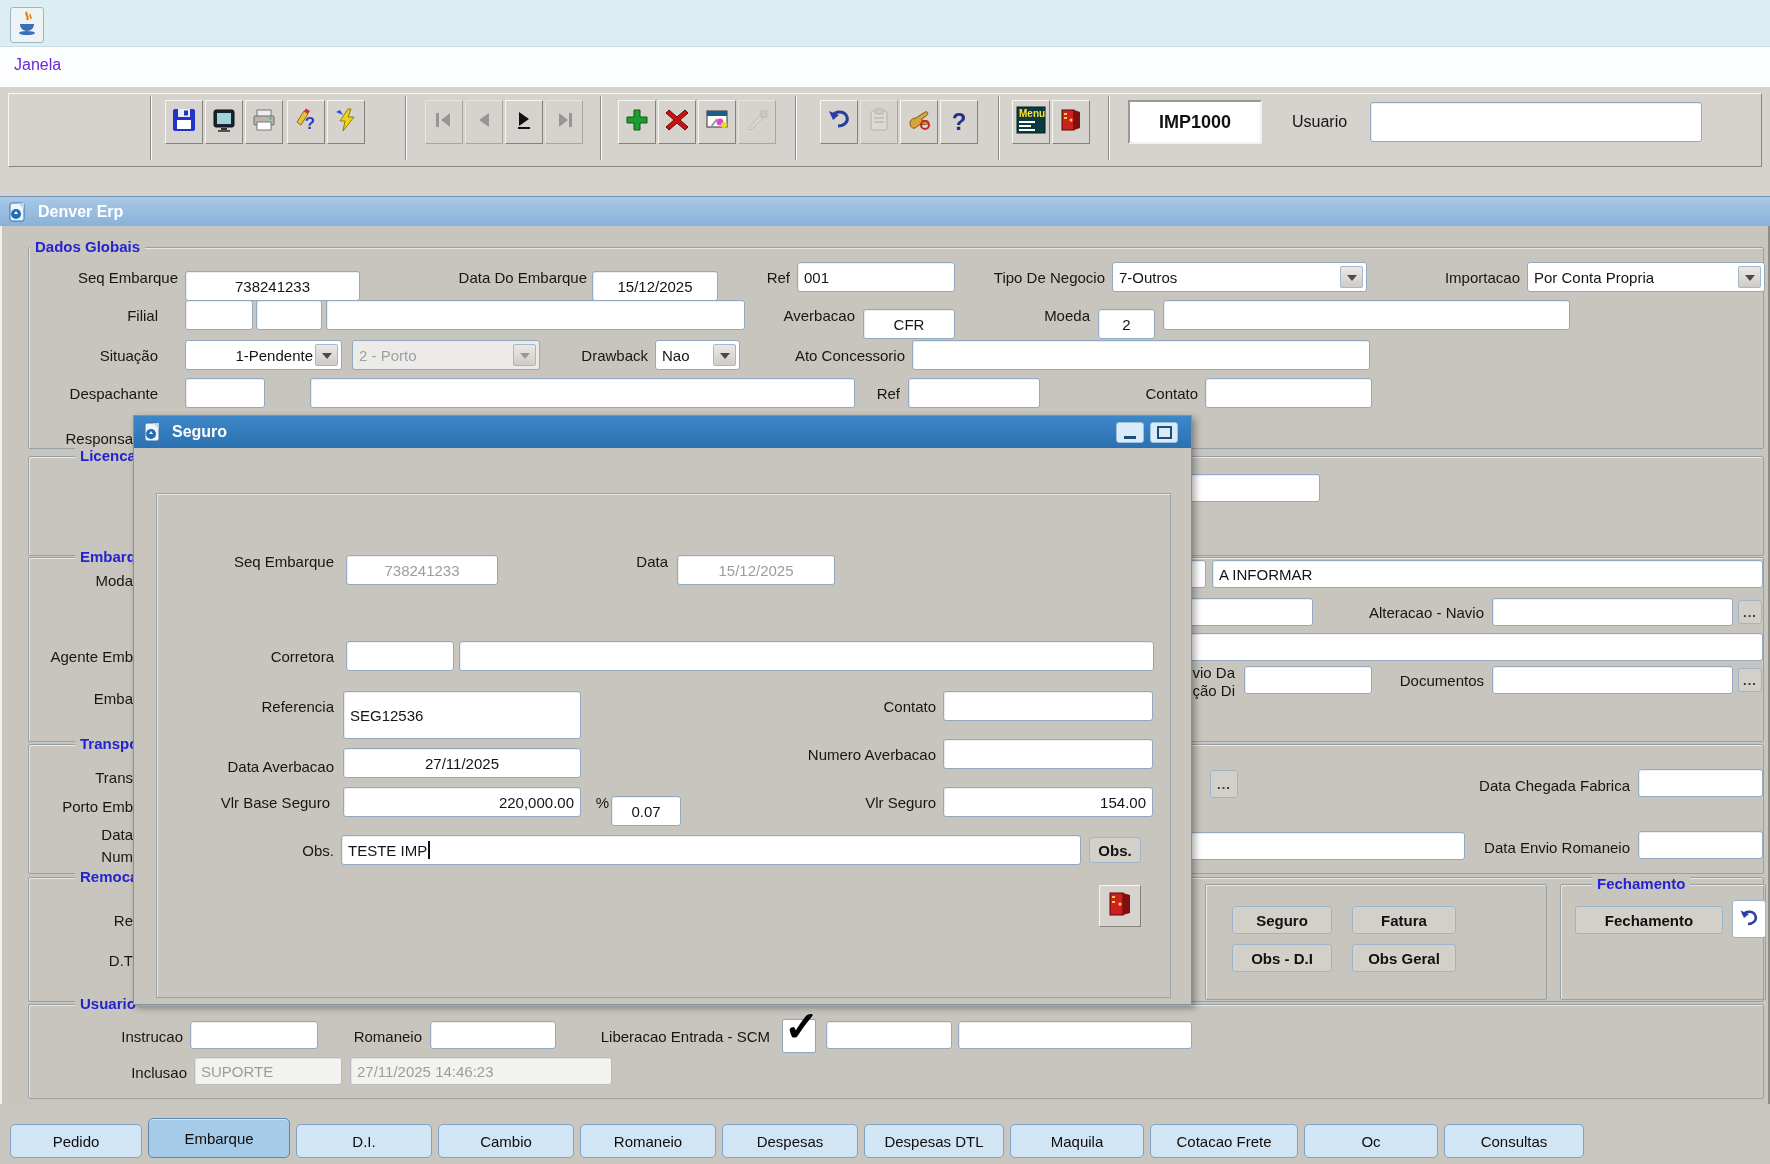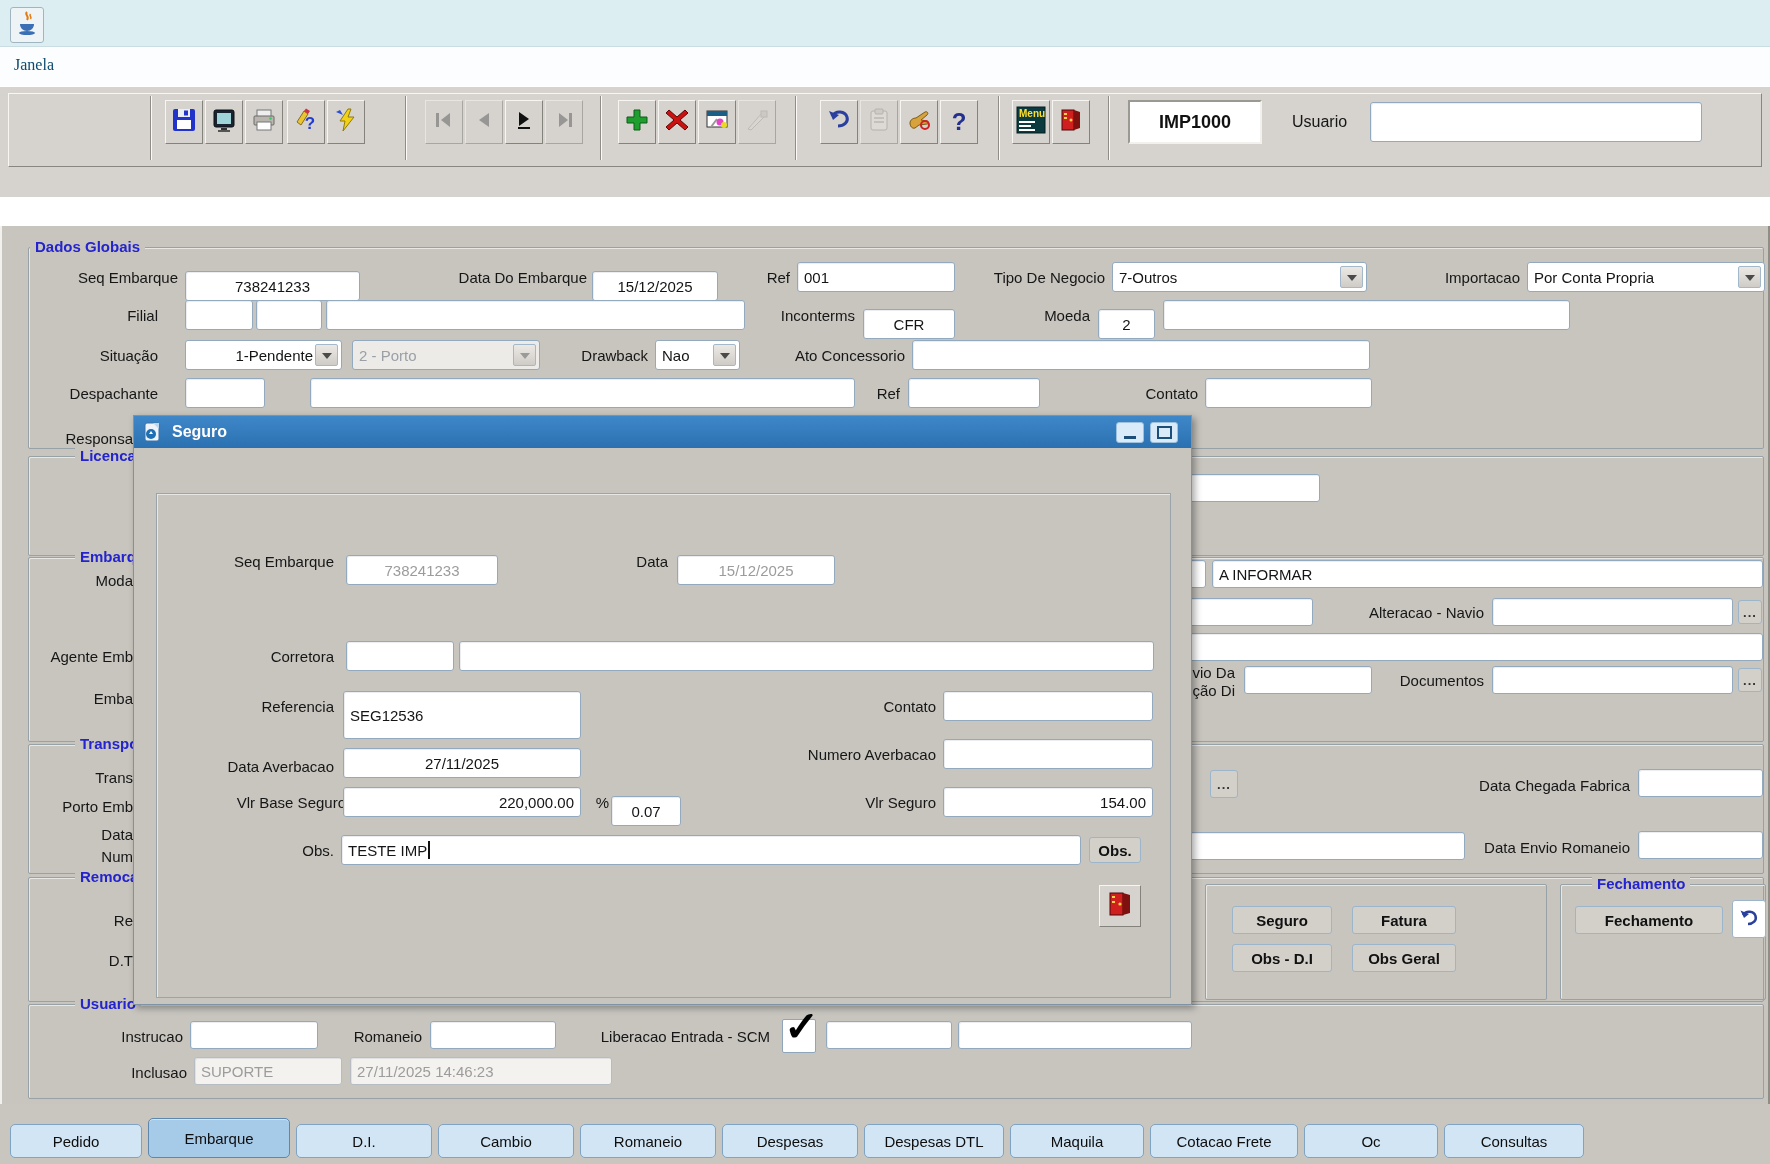--- a/index.html
+++ b/index.html
@@ -2,21 +2,21 @@
 <html><head>
 <meta charset="utf-8">
 <style>
   html,body{margin:0;padding:0;}
   body{width:1770px;height:1164px;background:#fff;font-family:"Liberation Sans",sans-serif;}
   .screen{position:relative;width:1770px;height:1164px;overflow:hidden;background:#fff;}
   
   .topstrip{position:absolute;left:0;top:0;width:1770px;height:46px;background:#dceef2;border-bottom:1px solid #c9dde2;}
   .javabtn{position:absolute;left:10px;top:7px;width:32px;height:34px;background:#eef4f6;border:1px solid #9fb6c2;border-radius:3px;display:flex;align-items:center;justify-content:center;}
   .menubar{position:absolute;left:0;top:47px;width:1770px;height:39px;background:#fbfdfe;}
-  .menuitem{position:absolute;left:14px;top:9px;font-size:16px;color:#0c4a6e;font-family:Liberation Serif, serif;}
+  .menuitem{position:absolute;left:14px;top:9px;font-size:16px;color:#6d28d9;}
   
   .toolbar{position:absolute;left:0;top:86px;width:1770px;height:110px;background:#d6d3ce;border-top:1px solid #ffffff;}
   .tb-frame{position:absolute;left:8px;top:6px;width:1752px;height:72px;border:1px solid;border-color:#f7f6f3 #87877f #87877f #f7f6f3;}
   .sep{position:absolute;top:10px;height:64px;width:0;border-left:1px solid #8e8e86;border-right:1px solid #fbfaf8;}
   .tbtn{position:absolute;top:100px;width:38px;height:44px;background:#d6d3ce;border:1px solid;border-color:#f6f5f2 #83837b #83837b #f6f5f2;display:flex;align-items:center;justify-content:center;box-sizing:border-box;}
   .tbtn.dis{opacity:.55;}
   .codebox{position:absolute;left:1128px;top:100px;width:134px;height:44px;background:#fff;border:2px solid;border-color:#9a9a92 #f2f1ee #f2f1ee #9a9a92;box-sizing:border-box;display:flex;align-items:center;justify-content:center;font-weight:bold;font-size:18px;color:#111;}
   .helpq{font-size:24px;font-weight:bold;color:#23308f;}
   
   .wtitle{position:absolute;left:0;top:196px;width:1770px;height:30px;background:linear-gradient(#a9c8e5,#88b2d8);border-top:1px solid #6f94b5;display:flex;align-items:center;gap:10px;padding-left:8px;box-sizing:border-box;}
@@ -215,20 +215,31 @@
           <circle cx="13" cy="13" r="1.5" fill="#ffd24a"></circle>
           <rect x="6" y="6" width="3" height="2" fill="#ffd24a"></rect>
           <rect x="6" y="10" width="3" height="2" fill="#ffd24a"></rect>
         </svg></span>
     </div>
 
   <div class="codebox">IMP1000</div>
   <div class="lbl" style="left:1292px;top:113px;font-size:16px;">Usuario</div>
   <div class="fld" style="left:1370px;top:102px;width:332px;height:40px;"></div>
 
+  <div class="wtitle">
+    <span style="display:flex;">
+        <svg width="20" height="20">
+          <rect x="2" y="1" width="14" height="18" rx="2" fill="#eef4fa" stroke="#3a72a8"></rect>
+          <path d="M10 1 h6 v6 Z" fill="#bcd6ec"></path>
+          <circle cx="8" cy="12" r="5" fill="#1f6fb5"></circle>
+          <path d="M6 12 l2 -3 2 3 Z" fill="#fff"></path>
+        </svg>
+      </span>
+    <span>Denver Erp</span>
+  </div>
 
   <div class="main"></div>
 
   <div class="grp" style="left:28px;top:247px;width:1734px;height:200px;"></div>
   <div class="gtitle" style="left:30px;top:238px;">Dados Globais</div>
   <div class="grp" style="left:28px;top:456px;width:1734px;height:98px;"></div>
   <div class="gtitle" style="left:75px;top:447px;">Licenca D</div>
   <div class="grp" style="left:28px;top:557px;width:1734px;height:183px;"></div>
   <div class="gtitle" style="left:75px;top:548px;">Embarqu</div>
   <div class="grp" style="left:28px;top:744px;width:1734px;height:128px;"></div>
@@ -256,21 +267,21 @@
       <span>Por Conta Propria</span>
       <span class="cArr">
         <i></i>
       </span>
     </div>
 
   <div class="lblr" style="left:98px;top:307px;width:60px;">Filial</div>
   <div class="fld" style="left:185px;top:300px;width:68px;height:30px;"></div>
   <div class="fld" style="left:256px;top:300px;width:66px;height:30px;"></div>
   <div class="fld" style="left:326px;top:300px;width:419px;height:30px;"></div>
-  <div class="lblr" style="left:758px;top:307px;width:97px;">Inconterms</div>
+  <div class="lblr" style="left:758px;top:307px;width:97px;">Averbacao</div>
   <div class="fld c" style="left:863px;top:300px;width:92px;height:30px;">CFR</div>
   <div class="lblr" style="left:1030px;top:307px;width:60px;">Moeda</div>
   <div class="fld c" style="left:1098px;top:300px;width:57px;height:30px;">2</div>
   <div class="fld" style="left:1163px;top:300px;width:407px;height:30px;"></div>
 
   <div class="lblr" style="left:88px;top:347px;width:70px;">Situação</div>
   <div class="combo" style="left:185px;top:340px;width:157px;height:30px;justify-content:flex-end;">
       <span>1-Pendente</span>
       <span class="cArr">
         <i></i>
@@ -413,21 +424,21 @@
     <div class="lblr" style="left:60px;top:282px;width:140px;">Referencia</div>
     <div class="fld" style="left:209px;top:275px;width:238px;height:48px;">SEG12536</div>
     <div class="lblr" style="left:662px;top:282px;width:140px;">Contato</div>
     <div class="fld" style="left:809px;top:275px;width:210px;height:30px;"></div>
 
     <div class="lblr" style="left:40px;top:342px;width:160px;">Data Averbacao</div>
     <div class="fld c" style="left:209px;top:323px;width:238px;height:30px;">27/11/2025</div>
     <div class="lblr" style="left:622px;top:330px;width:180px;">Numero Averbacao</div>
     <div class="fld" style="left:809px;top:323px;width:210px;height:30px;"></div>
 
-    <div class="lblr" style="left:52px;top:378px;width:160px;">Vlr Base Seguro</div>
+    <div class="lblr" style="left:36px;top:378px;width:160px;">Vlr Base Seguro</div>
     <div class="fld r" style="left:209px;top:371px;width:238px;height:30px;">220,000.00</div>
     <div class="lblr" style="left:455px;top:378px;width:20px;">%</div>
     <div class="fld c" style="left:477px;top:371px;width:70px;height:30px;">0.07</div>
     <div class="lblr" style="left:662px;top:378px;width:140px;">Vlr Seguro</div>
     <div class="fld r" style="left:809px;top:371px;width:210px;height:30px;">154.00</div>
 
     <div class="lblr" style="left:60px;top:426px;width:140px;">Obs.</div>
     <div class="fld" style="left:207px;top:419px;width:740px;height:30px;">
         <span>TESTE IMP</span>
         <i class="caret"></i>

